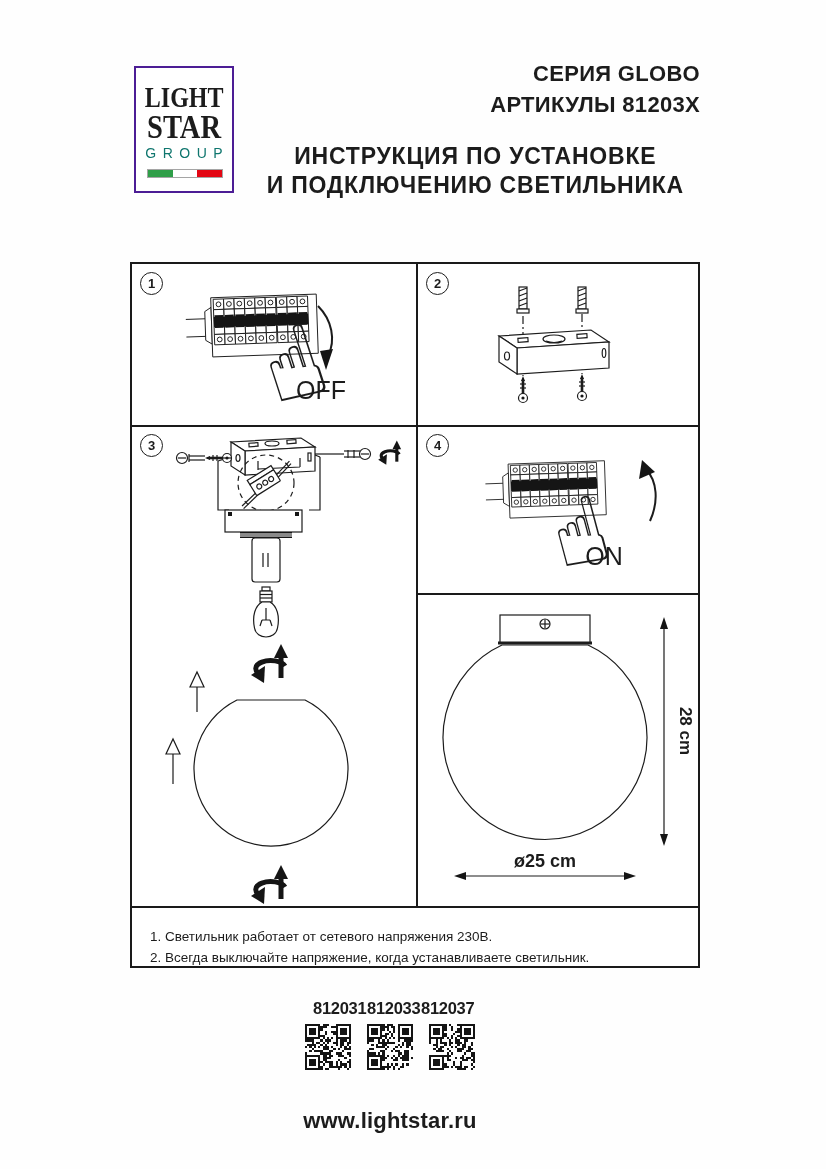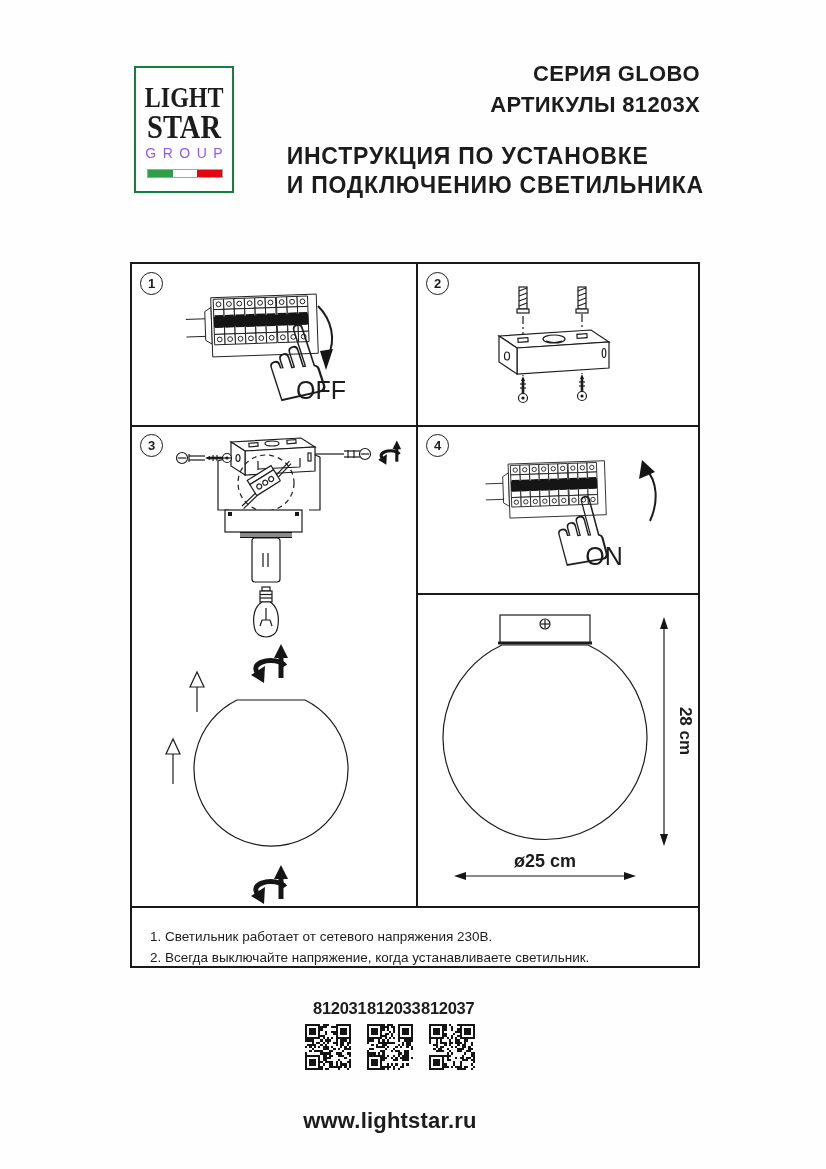--- a/index.html
+++ b/index.html
@@ -1,35 +1,35 @@
 <!DOCTYPE html>
 <html><head>
 <meta charset="utf-8">
 <style>
   html,body{margin:0;padding:0;background:#e8e8e8;}
   .page{position:relative;width:826px;height:1169px;background:#fefefe;
         font-family:"Liberation Sans",sans-serif;color:#1c1c1c;overflow:hidden;}
   
   .logo-box{position:absolute;left:134px;top:66px;width:100px;height:127px;
-            border:2px solid #15803d;box-sizing:border-box;background:#fff;}
+            border:2px solid #4c1d95;box-sizing:border-box;background:#fff;}
   .logo-row{display:flex;justify-content:center;}
   .logo-light span{display:inline-block;font-family:"Liberation Serif",serif;font-weight:700;
             font-size:30px;line-height:30px;transform:scaleX(.8);transform-origin:center;}
   .logo-star span{display:inline-block;font-family:"Liberation Serif",serif;font-weight:700;
             font-size:34px;line-height:30px;transform:scaleX(.84);transform-origin:center;}
   .logo-light{margin-top:14px;}
   .logo-group{margin-top:3px;display:flex;justify-content:center;font-size:14px;
-            letter-spacing:6.5px;margin-right:-6.5px;color:#8b5cf6;font-weight:400;}
+            letter-spacing:6.5px;margin-right:-6.5px;color:#0f766e;font-weight:400;}
   .logo-flag{position:absolute;left:11px;bottom:13px;width:74px;height:7px;
             border:1px solid #a5a5a5;display:flex;}
   .logo-flag span{flex:1;height:100%;}
   
   .hdr-series{position:absolute;top:58px;right:126px;text-align:right;
             font-size:22px;font-weight:700;line-height:31px;letter-spacing:.3px;}
-  .hdr-title{position:absolute;top:142px;right:122px;text-align:left;
+  .hdr-title{position:absolute;top:142px;right:142px;text-align:center;
             font-size:23px;font-weight:700;line-height:29px;letter-spacing:.8px;}
   
   .grid{position:absolute;left:130px;top:262px;width:570px;height:706px;
         border:2px solid #1a1a1a;box-sizing:border-box;background:#fff;}
   .div{position:absolute;background:#1a1a1a;}
   .badge{position:absolute;width:23px;height:23px;border:1.5px solid #1c1c1c;border-radius:50%;
         box-sizing:border-box;display:flex;align-items:center;justify-content:center;
         font-size:13px;font-weight:700;background:#fff;z-index:3;}
   .art{position:absolute;}
   .ln{fill:none;stroke:#1c1c1c;stroke-width:1.2;}

